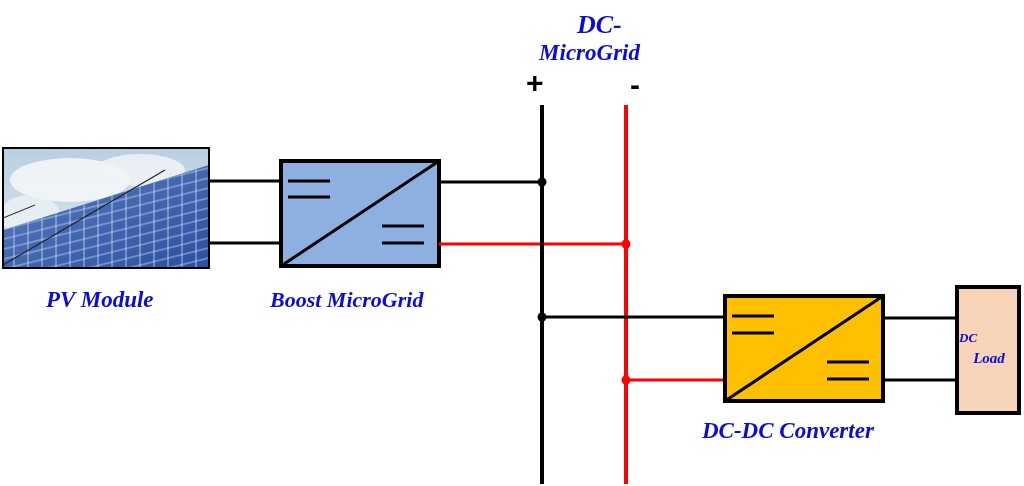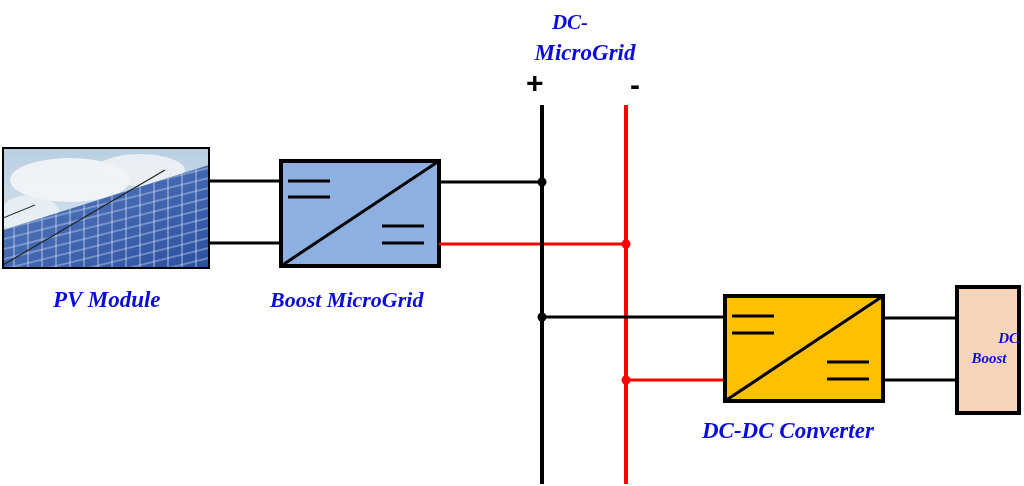--- a/index.html
+++ b/index.html
@@ -77,22 +77,22 @@
     <line x1="827" y1="362" x2="869" y2="362" stroke="#000" stroke-width="3"></line>
     <line x1="827" y1="379" x2="869" y2="379" stroke="#000" stroke-width="3"></line>
   </g>
 
   <line x1="883" y1="318" x2="957" y2="318" stroke="#000" stroke-width="3"></line>
   <line x1="883" y1="380" x2="957" y2="380" stroke="#000" stroke-width="3"></line>
 
   <rect x="957" y="287" width="62" height="126" fill="#f8d5b8" stroke="#000" stroke-width="4"></rect>
 </svg>
 
-<div class="lbl" style="left:530px;top:10px;font-size:21px;width:80px;text-align:center;">DC-</div>
-<div class="lbl" style="left:530px;top:40px;font-size:23px;width:110px;text-align:center;">MicroGrid</div>
+<div class="lbl" style="left:577px;top:10px;font-size:26px;width:80px;text-align:left;">DC-</div>
+<div class="lbl" style="left:530px;top:40px;font-size:23px;width:110px;text-align:right;">MicroGrid</div>
 <div class="polarity" style="left:526px;top:68px;font-size:30px;line-height:30px;">+</div>
 <div class="polarity" style="left:630px;top:70px;font-size:30px;line-height:30px;">-</div>
 
-<div class="lbl" style="left:46px;top:287px;font-size:23px;margin-left:7px;">PV Module</div>
+<div class="lbl" style="left:46px;top:287px;font-size:23px;">PV Module</div>
 <div class="lbl" style="left:270px;top:287px;font-size:22px;">Boost MicroGrid</div>
 <div class="lbl" style="left:702px;top:418px;font-size:23px;text-align:right;">DC-DC Converter</div>
-<div class="lbl" style="left:959px;top:330px;font-size:15px;width:60px;text-align:right;">DC</div>
-<div class="lbl" style="left:959px;top:350px;font-size:15px;width:60px;text-align:center;">Boost</div>
+<div class="lbl" style="left:959px;top:330px;font-size:13px;width:60px;text-align:left;">DC</div>
+<div class="lbl" style="left:959px;top:350px;font-size:15px;width:60px;text-align:center;">Load</div>
 
 </body></html>

